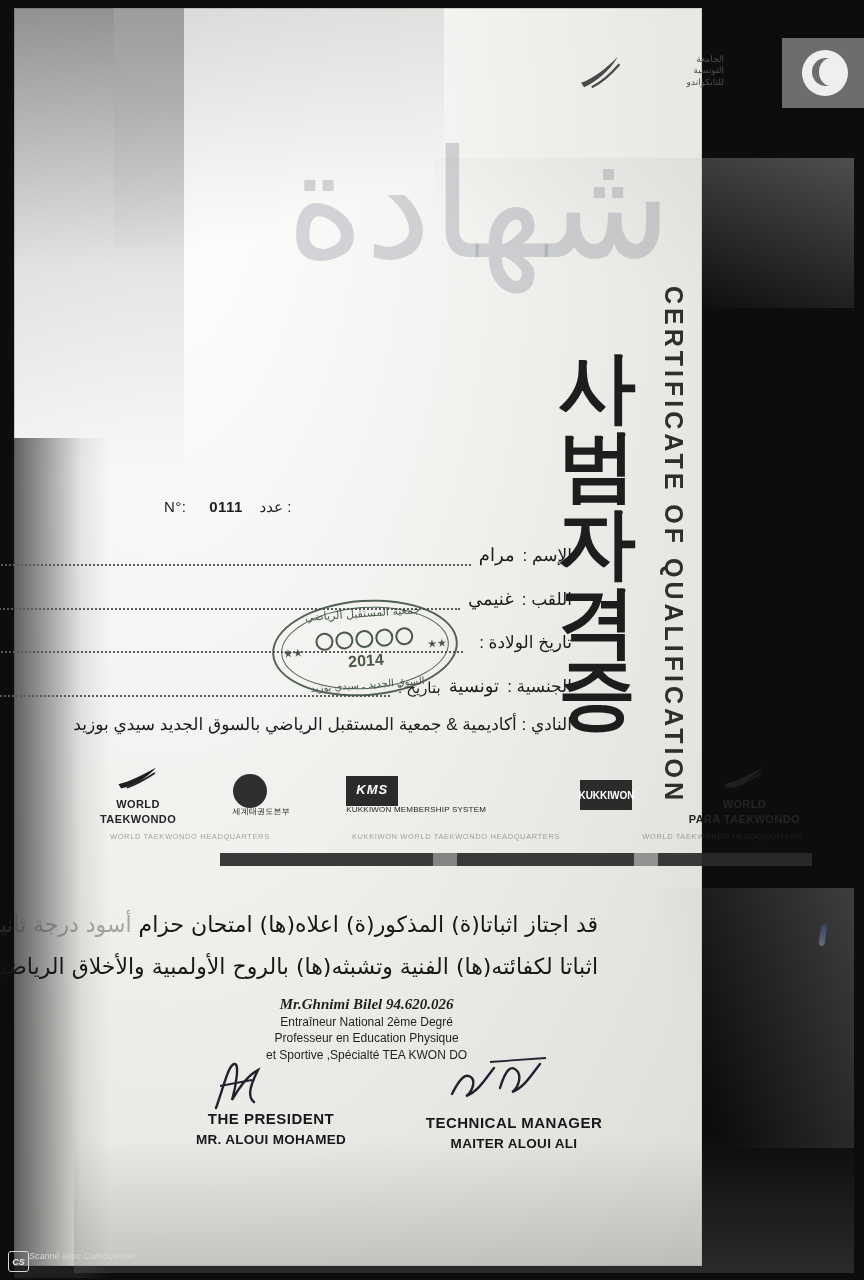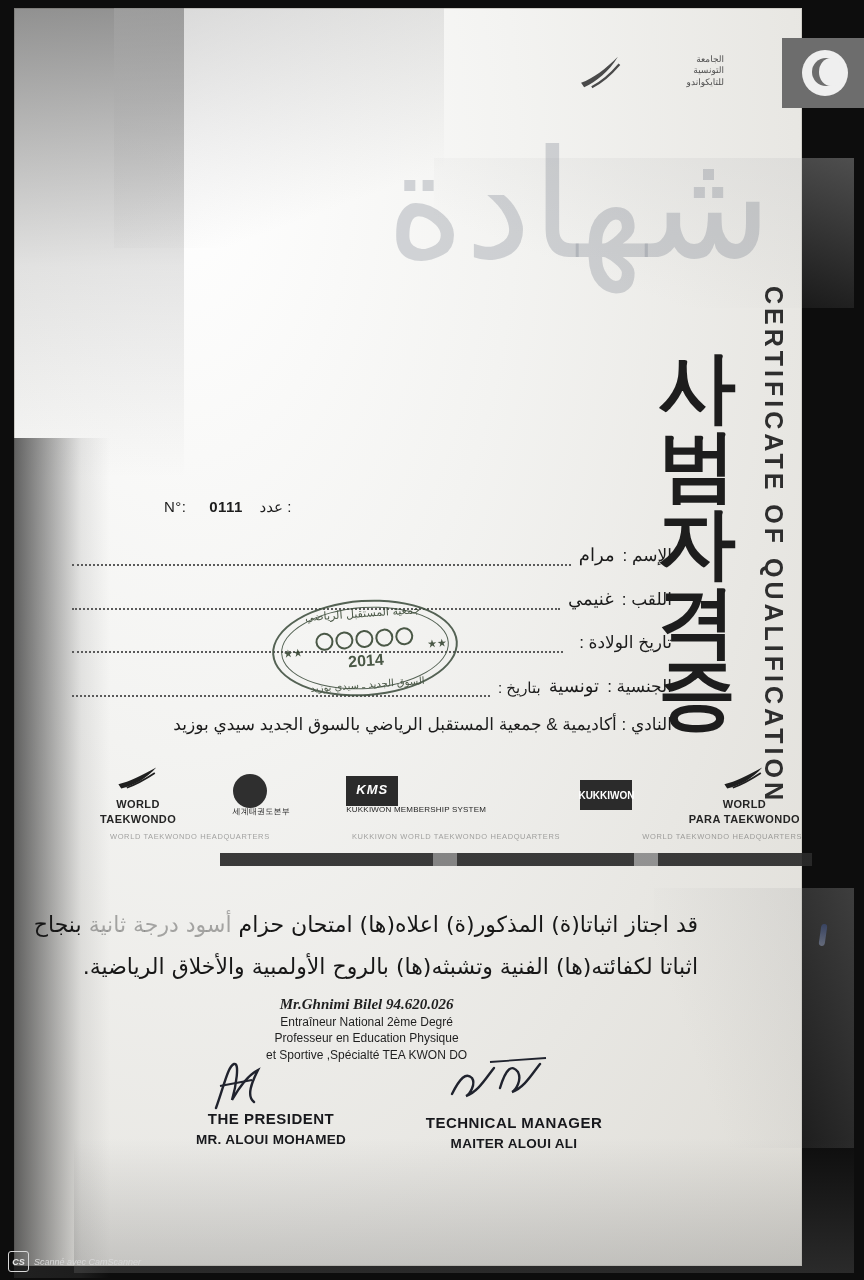--- a/index.html
+++ b/index.html
@@ -16,21 +16,21 @@
     width: 864px;
     height: 1280px;
     overflow: hidden;
     background: #0d0d0d;
   }
   
   .sheet {
     position: absolute;
     left: 14px;
     top: 8px;
-    width: 788px;
+    width: 688px;
     height: 1258px;
     background:
       radial-gradient(ellipse at 22% 12%, #ffffff 0%, #f3f3f1 38%, #e8e7e3 70%, #dedcd6 100%);
     box-shadow: 0 0 0 1px #cfcdc7 inset;
   }
   
   .blotch {
     position: absolute;
     pointer-events: none;
   }
@@ -328,21 +328,21 @@
   }
   .sig-caption .role { font-size: 15px; font-weight: 700; letter-spacing: .5px; }
   .sig-caption .name { font-size: 13.5px; font-weight: 700; letter-spacing: .3px; }
   .cap-left  { left: 132px; top: 1100px; width: 250px; }
   .cap-right { left: 370px; top: 1104px; width: 260px; }
 
   
   .cs {
     position: absolute;
     left: 8px; bottom: 8px;
-    display: flex; align-items: center; gap: 5px;
+    display: flex; 
     color: #d8d8d8;
     font-size: 9px;
     font-style: italic;
   }
   .cs .badge {
     width: 19px; height: 19px;
     border: 1.5px solid #d8d8d8;
     border-radius: 3px;
     font-size: 9px; font-weight: 700;
     display: flex; align-items: center; justify-content: center;

